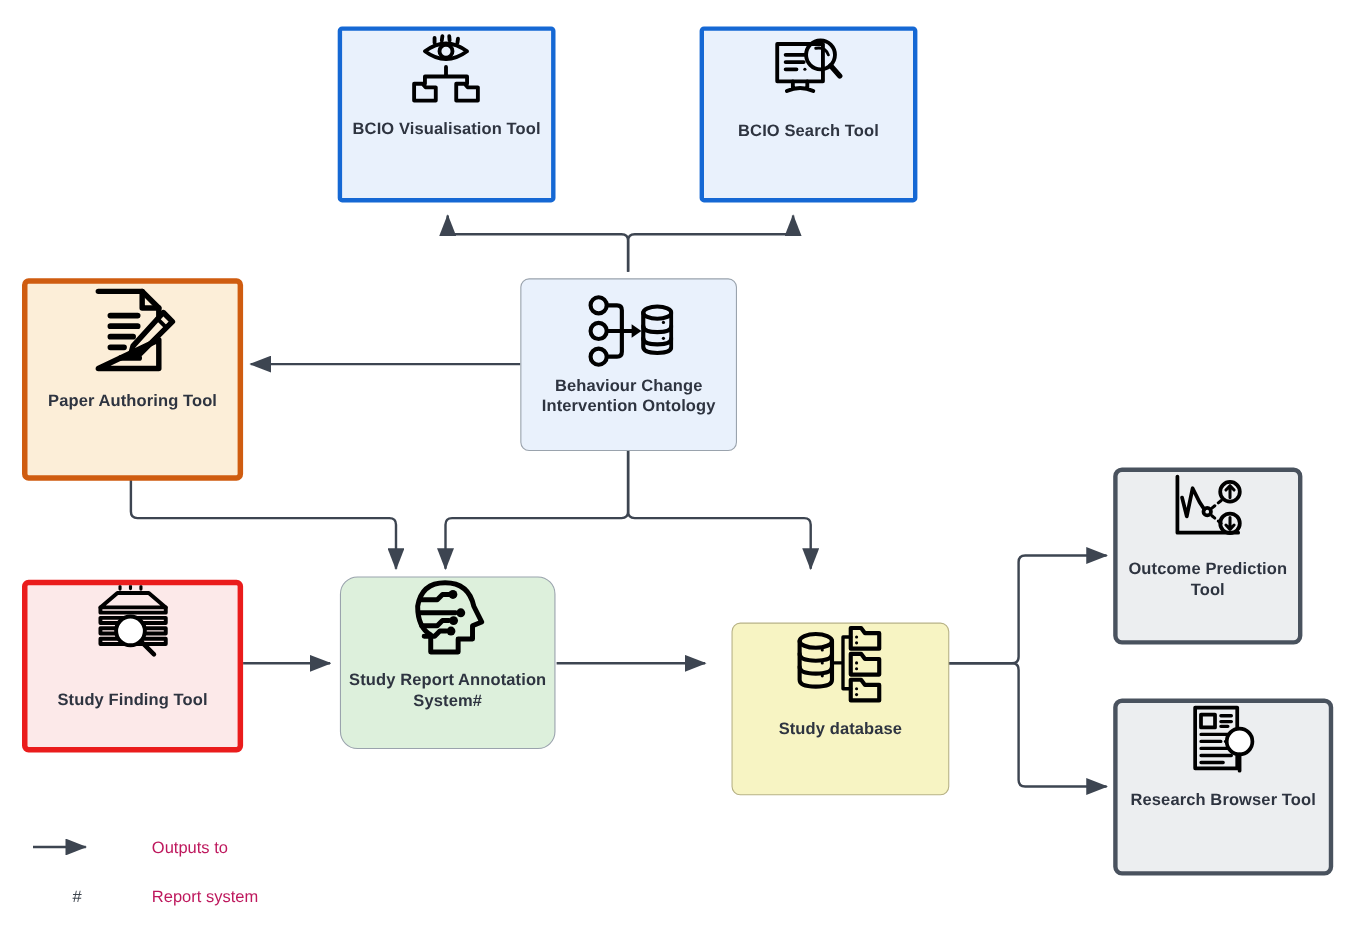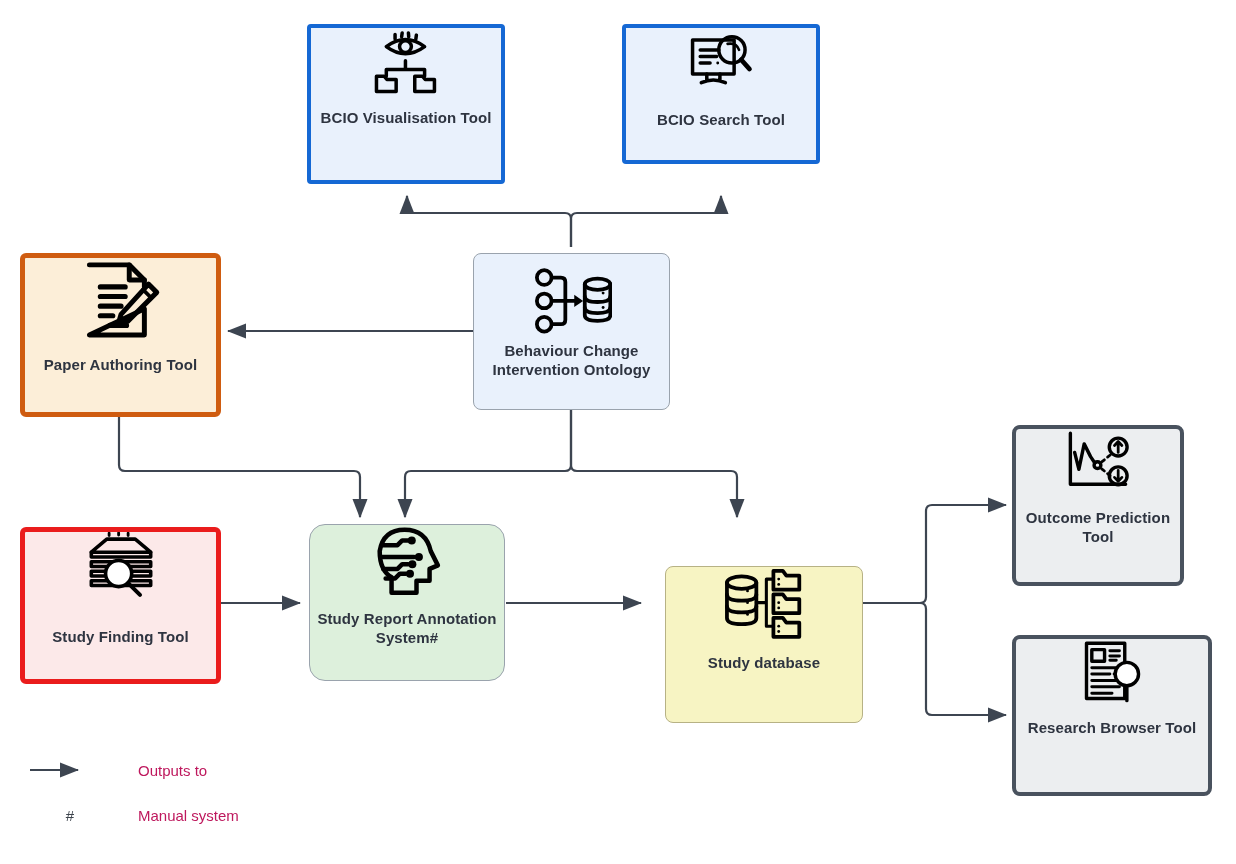--- a/index.html
+++ b/index.html
@@ -154,42 +154,42 @@
 
           <path d="M5 44 L12 44 L14.5 47 L23 47 L23 58 L5 58 Z"></path>
 
           <path d="M40 44 L47 44 L49.5 47 L58 47 L58 58 L40 58 Z"></path>
         </g>
       </svg>
     </span>
     <span class="node-label" style="font-size:15px; margin-top:11px;">BCIO Visualisation Tool</span>
   </div>
 
-  <div class="node style-blue" style="left:622px; top:24px; width:198px; height:140px;">
+  <div class="node style-blue" style="left:636px; top:24px; width:198px; height:160px;">
     <span class="node-icon">
       <svg width="70" height="70" viewBox="0 0 64 64" xmlns="http://www.w3.org/2000/svg">
         <g stroke="#000" stroke-width="3.2" fill="none" stroke-linecap="round" stroke-linejoin="round">
 
           <path d="M6 11 L44 11 L44 42 L6 42 Z"></path>
 
           <path d="M19 42 L19 48 M31 42 L31 48 M14 50 Q25 45 36 50"></path>
 
           <path d="M13 20 L30 20 M13 26 L28 26 M13 32 L22 32"></path>
           <circle cx="29" cy="32" r="1.3" fill="#000" stroke="none"></circle>
 
           <circle cx="42" cy="20" r="12"></circle>
           <path d="M50.5 29 L58 37.5" stroke-width="4.4"></path>
           <path d="M38 14.5 Q46 13 48.5 20" stroke-width="2.4"></path>
         </g>
       </svg>
     </span>
     <span class="node-label" style="font-size:15px; margin-top:13px;">BCIO Search Tool</span>
   </div>
 
-  <div class="node style-orange" style="left:20px; top:253px; width:201px; height:164px;">
+  <div class="node style-orange" style="left:20px; top:253px; width:201px; height:184px;">
     <span class="node-icon">
       <svg width="92" height="88" viewBox="0 0 64 64" xmlns="http://www.w3.org/2000/svg">
         <g stroke="#000" stroke-width="3.6" fill="none" stroke-linecap="round" stroke-linejoin="round">
 
           <path d="M9 5 L38 5 L49 16 L49 21 M49 37 L49 56 L9 56 Z"></path>
           <path d="M38 5 L38 16 L49 16"></path>
 
           <path d="M17 21 L35 21 M17 28 L35 28 M17 35 L32 35 M17 42 L26 42 M24 49 L36 49" stroke-width="3.8"></path>
 
           <path d="M52 19 L58 25 L37 46 L30 48 L32 41 Z"></path>
@@ -346,16 +346,16 @@
 
   <div class="legend-row" style="left:20px; top:757px; width:300px; height:26px;">
     <span class="legend-symbol"></span>
     <span class="legend-gap"></span>
     <span class="legend-text">Outputs to</span>
   </div>
 
   <div class="legend-row" style="left:20px; top:802px; width:300px; height:26px;">
     <span class="legend-symbol">#</span>
     <span class="legend-gap"></span>
-    <span class="legend-text">Manual system</span>
+    <span class="legend-text">Report system</span>
   </div>
 
 </div>
 
 </body></html>

